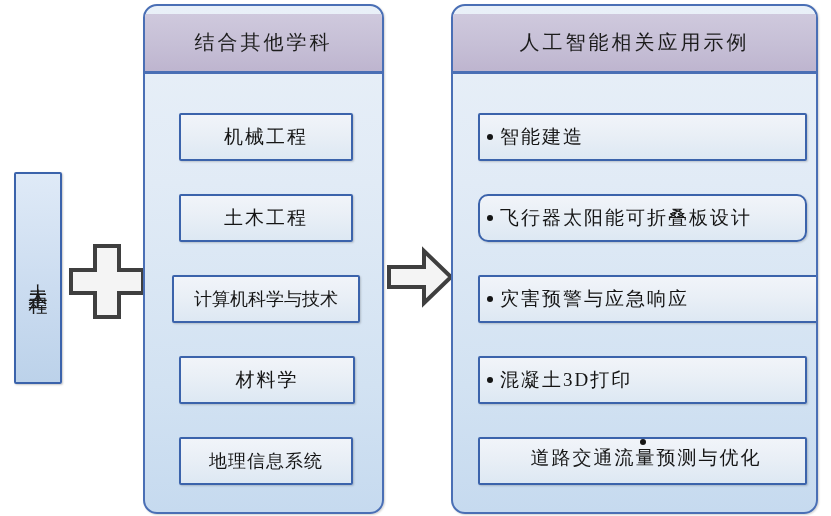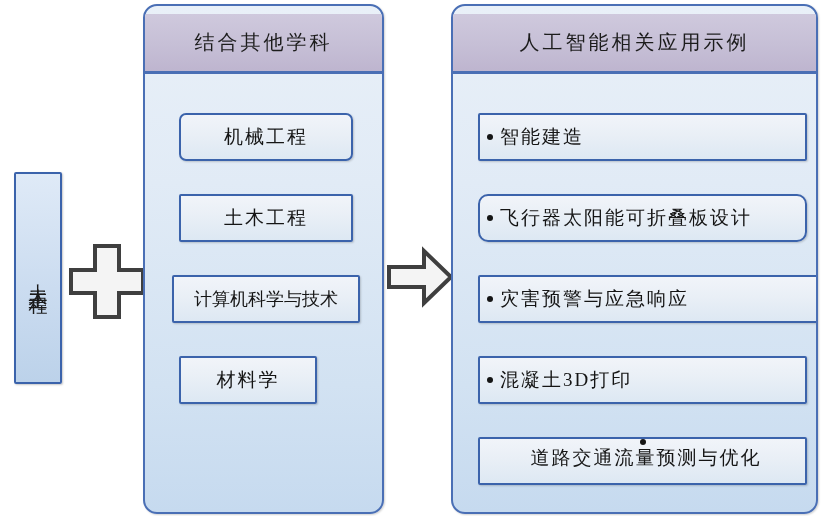--- a/index.html
+++ b/index.html
@@ -153,36 +153,39 @@
     <svg width="68" height="62" viewBox="0 0 68 62" xmlns="http://www.w3.org/2000/svg">
       <polygon points="3,21 38,21 38,5 65,31 38,57 38,41 3,41" fill="#f4f4f4" stroke="#3f3f3f" stroke-width="4" stroke-linejoin="miter"></polygon>
     </svg>
   </div>
 
   <div class="panel" id="panel-mid">
     <div class="panel-header">
       <span class="htext">结合其他学科</span>
     </div>
 
-    <div class="item-box center" style="left:34px; top:107px; width:174px; height:48px;border-radius:7px;">
+    <div class="item-box center" style="left:34px; top:107px; width:174px; height:48px;">
       <span class="itext">机械工程</span>
     </div>
 
     <div class="item-box center" style="left:34px; top:188px; width:174px; height:48px;">
       <span class="itext">土木工程</span>
     </div>
 
     <div class="item-box center" style="left:27px; top:269px; width:188px; height:48px;">
       <span class="itext" style="font-size:18px; letter-spacing:0px;">计算机科学与技术</span>
     </div>
 
-    <div class="item-box center" style="left:34px; top:350px; width:138px; height:48px;">
+    <div class="item-box center" style="left:34px; top:350px; width:176px; height:48px;">
       <span class="itext">材料学</span>
     </div>
 
+    <div class="item-box center" style="left:34px; top:431px; width:174px; height:48px;">
+      <span class="itext" style="font-size:18px; letter-spacing:1px;">地理信息系统</span>
+    </div>
   </div>
 
   <div class="panel" id="panel-right">
     <div class="panel-header">
       <span class="htext">人工智能相关应用示例</span>
     </div>
 
     <div class="item-box bulleted" style="left:25px; top:107px; width:329px; height:48px;">
       <span class="bullet"></span>
       <span class="itext">智能建造</span>

